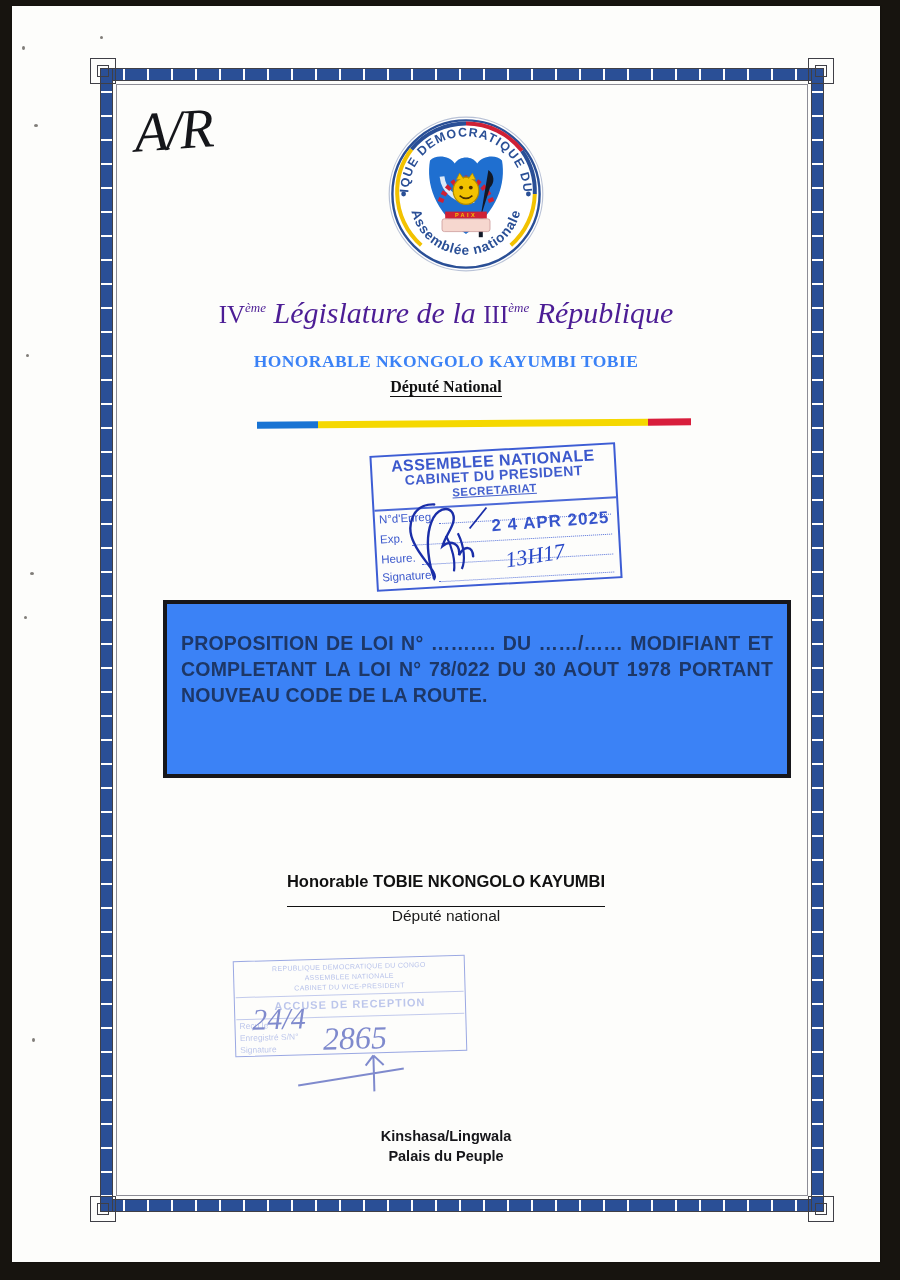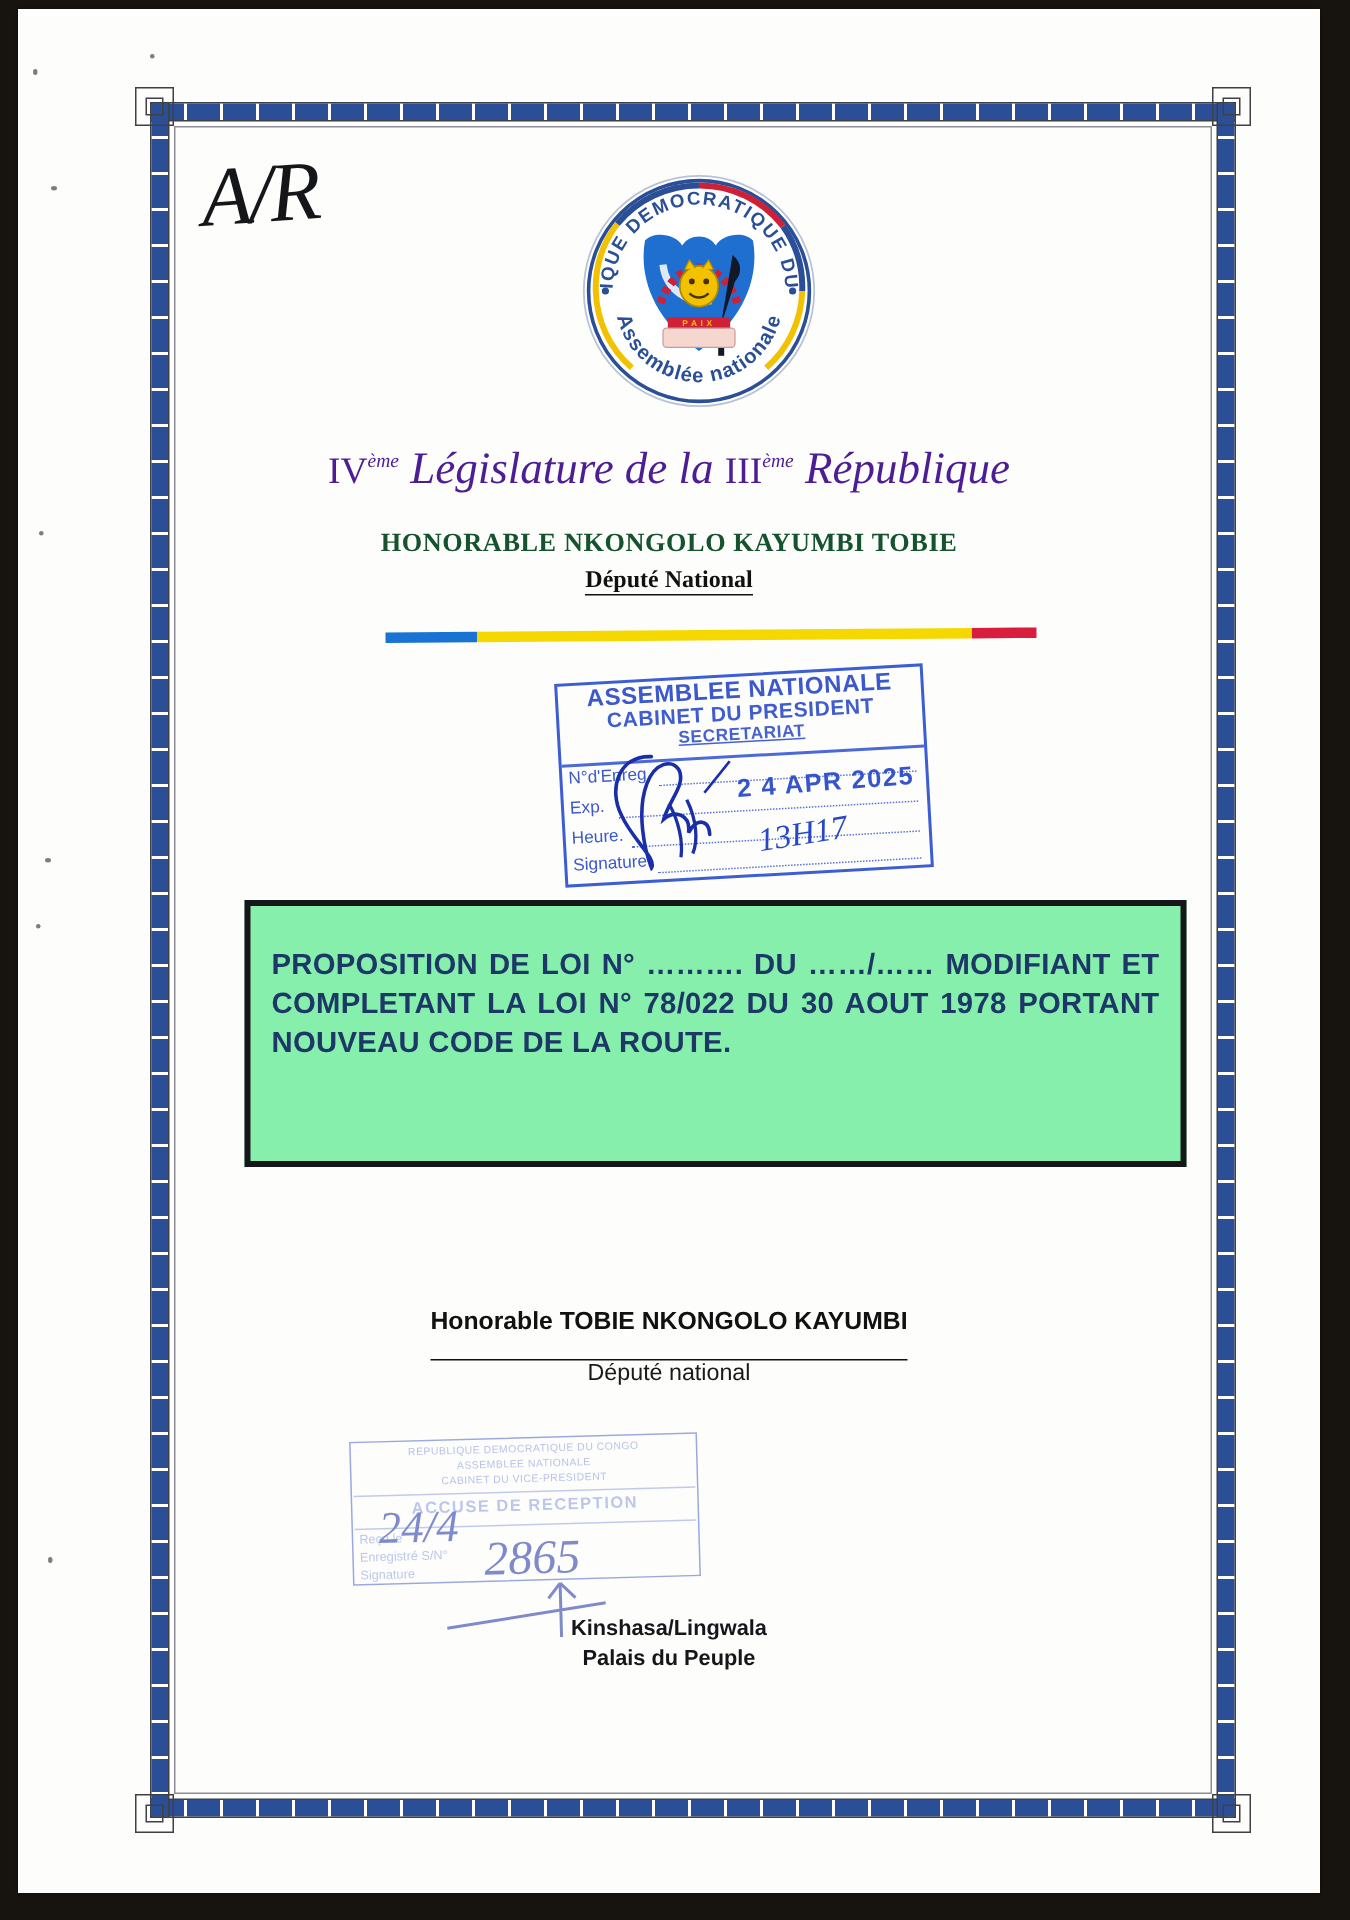--- a/index.html
+++ b/index.html
@@ -40,47 +40,47 @@
 
   
   .legislature{position:absolute;left:0;right:0;top:290px;text-align:center;
       font-family:"Liberation Serif",serif;font-size:30px;color:#4c1d95;font-style:italic;}
   .legislature .sup{font-size:13px;vertical-align:super;font-style:italic;}
   .legislature .roman{font-style:normal;font-family:"Liberation Serif",serif;font-size:25px;}
   .legislature .scriptword{font-family:"Liberation Serif",serif;font-style:italic;}
 
   .honorable{position:absolute;left:0;right:0;top:345px;text-align:center;
       font-family:"Liberation Serif",serif;font-weight:bold;font-size:17.5px;
-      color:#14532d;letter-spacing:.4px;}
+      color:#3b82f6;letter-spacing:.4px;}
   .depute-nat{position:absolute;left:0;right:0;top:372px;text-align:center;
       font-family:"Liberation Serif",serif;font-weight:bold;font-size:16px;color:#111;}
   .depute-nat span{border-bottom:1.6px solid #111;padding-bottom:1px;}
 
   
   #tricolor{position:absolute;left:245px;top:414px;width:434px;height:7px;display:flex;
             transform:rotate(-0.45deg);}
   #tricolor i{display:block;height:100%;}
 
   
   #title-box{position:absolute;left:151px;top:594px;width:628px;height:178px;
-     border:4px solid #17171b;box-sizing:border-box;background:#86efac;}
+     border:4px solid #17171b;box-sizing:border-box;background:#3b82f6;}
   #title-box .pad{padding:26px 14px 0 14px;}
   #title-text{font-family:"Liberation Sans",sans-serif;font-weight:bold;font-size:19.5px;
      line-height:26px;color:#1d3767;text-align:justify;text-align-last:left;
      letter-spacing:.2px;}
 
   .par-line{position:absolute;left:0;right:0;top:792px;text-align:center;
      font-size:17px;color:#1a1a1a;}
   .author{position:absolute;left:0;right:0;top:866px;text-align:center;
      font-weight:bold;font-size:16.5px;color:#111;}
   .author span{border-bottom:1.8px solid #111;padding-bottom:16px;}
   .author-role{position:absolute;left:0;right:0;top:901px;text-align:center;
      font-size:15.5px;color:#1a1a1a;}
 
-  .footer{position:absolute;left:0;right:0;top:1070px;text-align:center;
+  .footer{position:absolute;left:0;right:0;top:1120px;text-align:center;
      font-weight:bold;font-size:14.5px;line-height:20px;color:#16161a;}
 
   
   .stamp{position:absolute;color:#2747c7;font-family:"Liberation Sans",sans-serif;}
 
   #stamp-top{left:361px;top:443px;width:246px;height:136px;transform:rotate(-3.2deg);}
   #stamp-top .box{position:absolute;inset:0;border:2px solid #2d4fd0;opacity:.92;}
   #stamp-top .hdr{position:absolute;left:0;right:0;top:4px;text-align:center;
      font-weight:bold;line-height:15px;letter-spacing:.4px;}
   #stamp-top .l1{font-size:16px;opacity:.9;}

